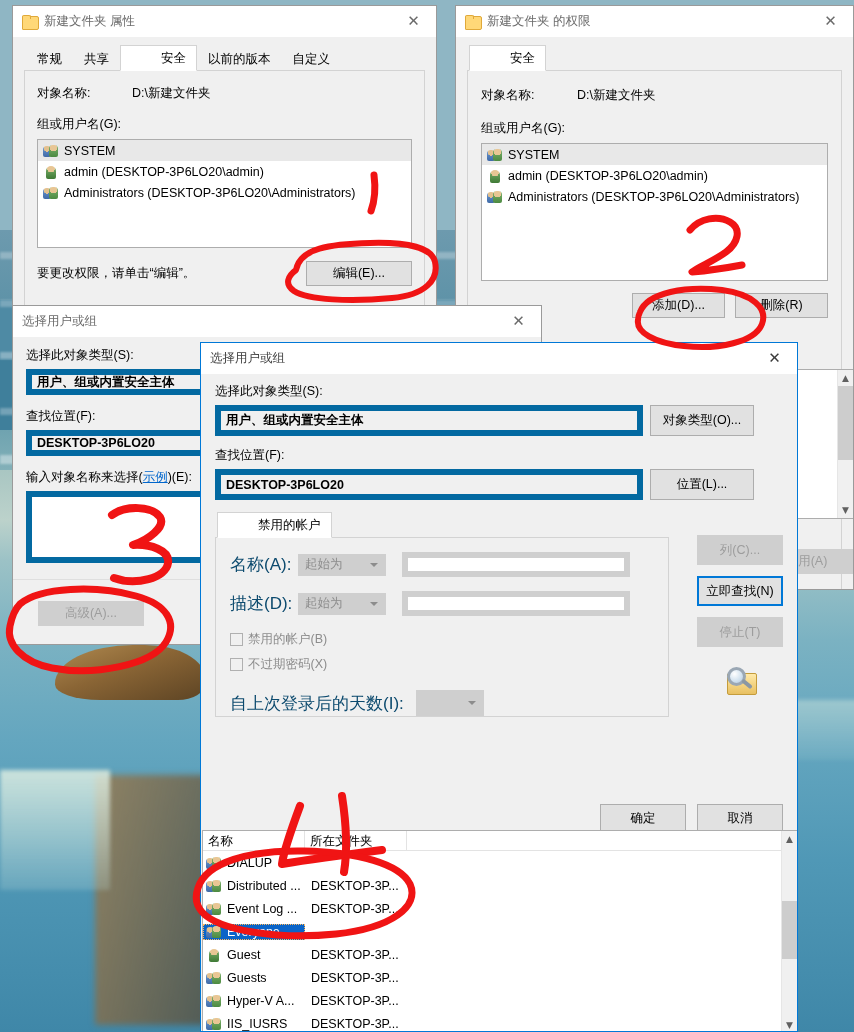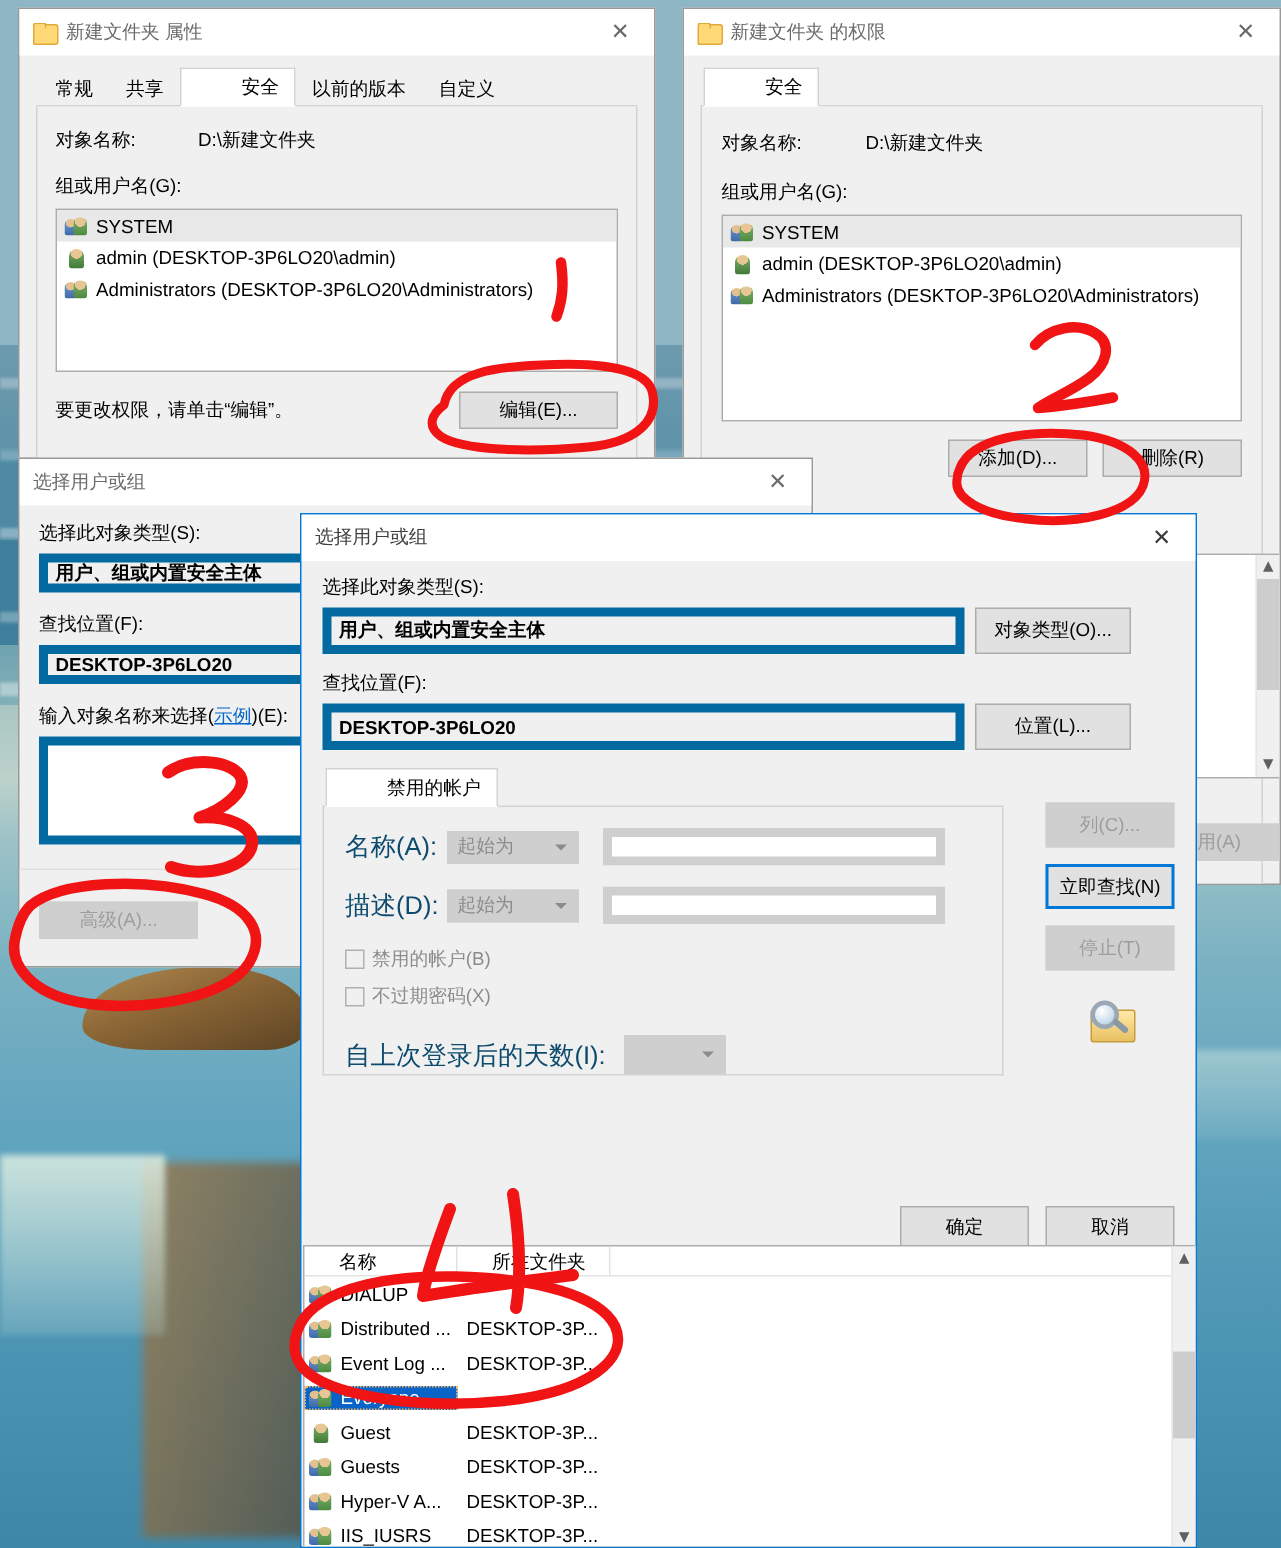--- a/index.html
+++ b/index.html
@@ -186,21 +186,21 @@
   }
   .vscroll .thumb{ width:16px; background:#cdcdcd; }
   .vscroll .track{ flex:1; }
 
   
   .reslist{ background:#fff; border:1px solid #adadad; position:relative; overflow:hidden;}
   .colhead{
     display:flex; height:20px; align-items:center;
     border-bottom:1px solid #e3e3e3; font-size:12.5px;
   }
-  .colhead .c{ padding-left:23px; border-right:1px solid #e3e3e3; height:20px; line-height:20px;}
+  .colhead .c{ padding-left:5px; border-right:1px solid #e3e3e3; height:20px; line-height:20px;}
   .rrow{ display:flex; align-items:center; height:23px; font-size:12.5px; }
   .rrow .nm{ display:flex; align-items:center; padding-left:3px; }
   .rrow.sel .nm{
     background:#0a64c8; color:#fff; outline:1px dotted #ffb85c; outline-offset:-1px;
   }
 
   
   .mag{ position:absolute; width:40px;height:34px; }
   .mag .card{
     position:absolute; left:6px; top:8px; width:30px;height:22px;
@@ -351,21 +351,21 @@
       <div class="lbl" style="margin-top:13px;">查找位置(F):</div>
       <div class="txtbox flat" style="margin-top:5px;width:322px;height:26px;">DESKTOP-3P6LO20</div>
 
       <div class="lbl" style="margin-top:13px;">
         <span>输入对象名称来选择(</span><span class="link">示例</span><span>)(E):</span>
       </div>
       <div class="txtbox" style="margin-top:5px;width:322px;height:72px;align-items:flex-start;padding-top:3px;"></div>
     </div>
 
     <div style="position:absolute;left:0;right:0;top:273px;height:67px;background:#f0f0f0;border-top:1px solid #dfdfdf;">
-      <div class="btn disabled" style="position:absolute;left:13px;top:21px;width:106px;">高级(A)...</div>
+      <div class="btn disabled" style="position:absolute;left:25px;top:21px;width:106px;">高级(A)...</div>
     </div>
   </div>
 
   <div class="dlg active" style="left:200px;top:342px;width:598px;height:690px;overflow:hidden;">
     <div class="titlebar">
       <span class="ttl" style="color:#404040;">选择用户或组</span>
       <span class="closebtn" style="color:#3a3a3a;">✕</span>
     </div>
 
     <div class="body" style="padding:9px 14px 0 14px;position:relative;">

